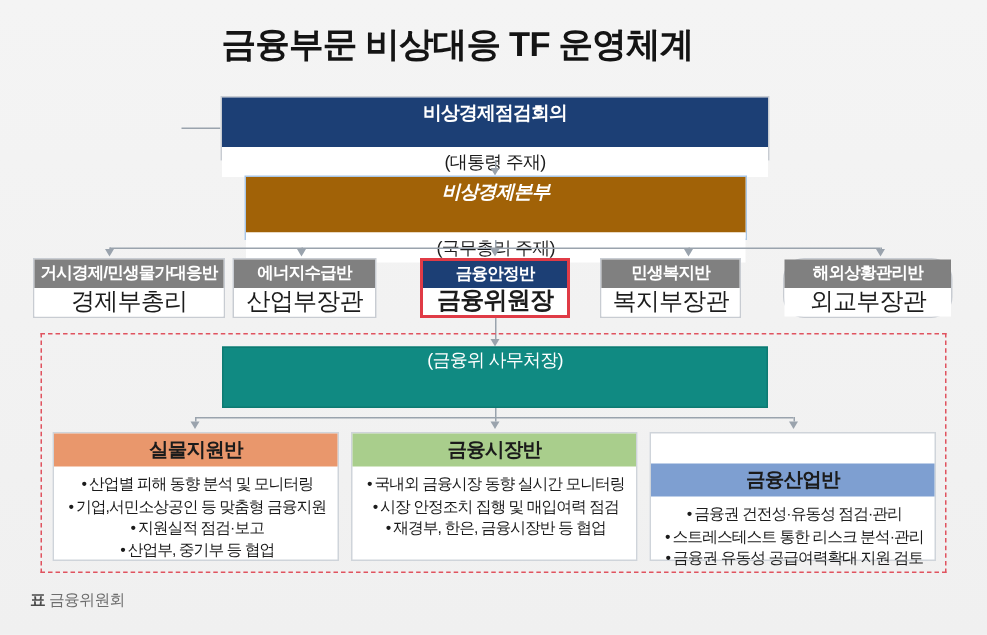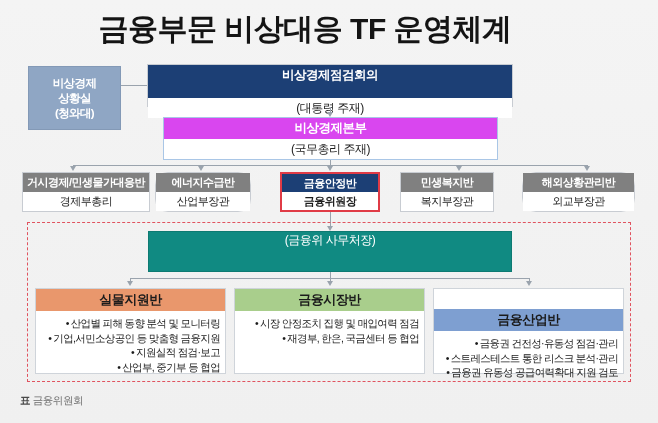--- a/index.html
+++ b/index.html
@@ -18,21 +18,21 @@
     width: 658px;
     height: 423px;
     background: linear-gradient(180deg,#f4f4f4 0%,#f0f0f0 100%);
   }
   .abs { position: absolute; box-sizing: border-box; }
 
   
   #title {
     left: 0; top: 8px; width: 610px; height: 42px;
     text-align: center;
-    font-size: 30px;
+    font-size: 23px;
     font-weight: bold;
     color: #141414;
     letter-spacing: -0.5px;
     line-height: 42px;
     white-space: nowrap;
   }
 
   
   .card { border: 1px solid #c8ccd2; background: #ffffff; }
   .card .hd {
@@ -72,32 +72,32 @@
   
   #meeting-card { left: 147px; top: 64px; width: 366px; height: 43px; }
   #meeting-card .hd {
     background: #1c3f75;
     height: 33px; line-height: 21px; font-size: 12.5px;
   }
   #meeting-card .bd { height: 20px; line-height: 20px; font-size: 12px; }
 
   #hq-card { left: 163px; top: 117px; width: 335px; height: 43px; border-color: #a9c6e6;}
   #hq-card .hd {
-    background: #d946ef;
-    height: 21px; line-height: 21px; font-size: 12.5px;
+    background: #a16207;
+    height: 37px; line-height: 21px; font-size: 12.5px; font-style: italic;
   }
   #hq-card .bd { height: 20px; line-height: 20px; font-size: 12px; }
 
   
   .div-card { top: 172px; height: 40px; }
   .div-card .hd {
     background: #808080;
     height: 19px; line-height: 19px; font-size: 11px;
   }
-  .div-card .bd { height: 19px; line-height: 19px; font-size: 11px; text-align: center; }
+  .div-card .bd { height: 19px; line-height: 19px; font-size: 16px; text-align: center; }
 
   .div-card.highlight {
     border: 2px solid #e03b46;
   }
   .div-card.highlight .hd {
     background: #1c3f75;
     height: 18px; line-height: 18px;
   }
   .div-card.highlight .bd {
     font-weight: bold;
@@ -127,21 +127,21 @@
   .team-card { top: 288px; height: 86px; border: 1px solid #cfd4da; background: #fff; }
   .team-card .hd {
     height: 22px; line-height: 22px;
     font-size: 13px; font-weight: bold;
     color: #1b1b1b;
     text-align: center;
     letter-spacing: -0.5px;
   }
   .team-card .bd {
     padding: 5px 5px 4px 7px;
-    text-align: right;
+    text-align: center;
   }
   .team-card .bd .li {
     font-size: 10.5px;
     color: #1b1b1b;
     line-height: 14.5px;
     letter-spacing: -0.65px;
     white-space: nowrap;
   }
   .team-card .bd .li::before {
     content: "\2022";
@@ -177,27 +177,20 @@
   }
   #footer b { color: #4a4a4a; }
 </style>
 </head>
 <body>
 
 <div id="root">
 
   <div id="title" class="abs">금융부문 비상대응 TF 운영체계</div>
 
-  <div id="situation-room" class="abs">
-    <div>
-      <span>비상경제</span>
-      <span>상황실</span>
-      <span>(청와대)</span>
-    </div>
-  </div>
 
   <div class="abs ln lnh" style="left:121px; top:85px; width:26px;"></div>
 
   <div id="meeting-card" class="abs card">
     <div class="hd">비상경제점검회의</div>
     <div class="bd">(대통령 주재)</div>
   </div>
 
   <div class="abs ln lnv" style="left:330px; top:107px; height:6px;"></div>
   <div class="abs arrow" style="left:326.5px; top:112px;"></div>
@@ -219,21 +212,21 @@
   <div class="abs ln lnv" style="left:459px; top:165px; height:2px;"></div>
   <div class="abs arrow" style="left:455.5px; top:166px;"></div>
   <div class="abs ln lnv" style="left:587px; top:165px; height:2px;"></div>
   <div class="abs arrow" style="left:583.5px; top:166px;"></div>
 
   <div class="abs card div-card" style="left:22px; width:128px;">
     <div class="hd">거시경제/민생물가대응반</div>
     <div class="bd">경제부총리</div>
   </div>
 
-  <div class="abs card div-card" style="left:155px; width:96px;border-radius:13px;">
+  <div class="abs card div-card" style="left:155px; width:96px;">
     <div class="hd">에너지수급반</div>
     <div class="bd">산업부장관</div>
   </div>
 
   <div class="abs card div-card highlight" style="left:280px; width:100px;">
     <div class="hd">금융안정반</div>
     <div class="bd">금융위원장</div>
   </div>
 
   <div class="abs card div-card" style="left:400px; width:94px;">
@@ -270,22 +263,23 @@
       <div class="li">산업별 피해 동향 분석 및 모니터링</div>
       <div class="li">기업,서민소상공인 등 맞춤형 금융지원</div>
       <div class="li">지원실적 점검·보고</div>
       <div class="li">산업부, 중기부 등 협업</div>
     </div>
   </div>
 
   <div id="team-market" class="abs team-card">
     <div class="hd">금융시장반</div>
     <div class="bd">
+      <div class="li">국내외 금융시장 동향 실시간 모니터링</div>
       <div class="li">시장 안정조치 집행 및 매입여력 점검</div>
-      <div class="li">재경부, 한은, 국금센터 등 협업</div>
+      <div class="li">재경부, 한은, 금융시장반 등 협업</div>
     </div>
   </div>
 
   <div id="team-ind" class="abs team-card">
     <div class="hd">금융산업반</div>
     <div class="bd">
       <div class="li">금융권 건전성·유동성 점검·관리</div>
       <div class="li">스트레스테스트 통한 리스크 분석·관리</div>
       <div class="li">금융권 유동성 공급여력확대 지원 검토</div>
     </div>

